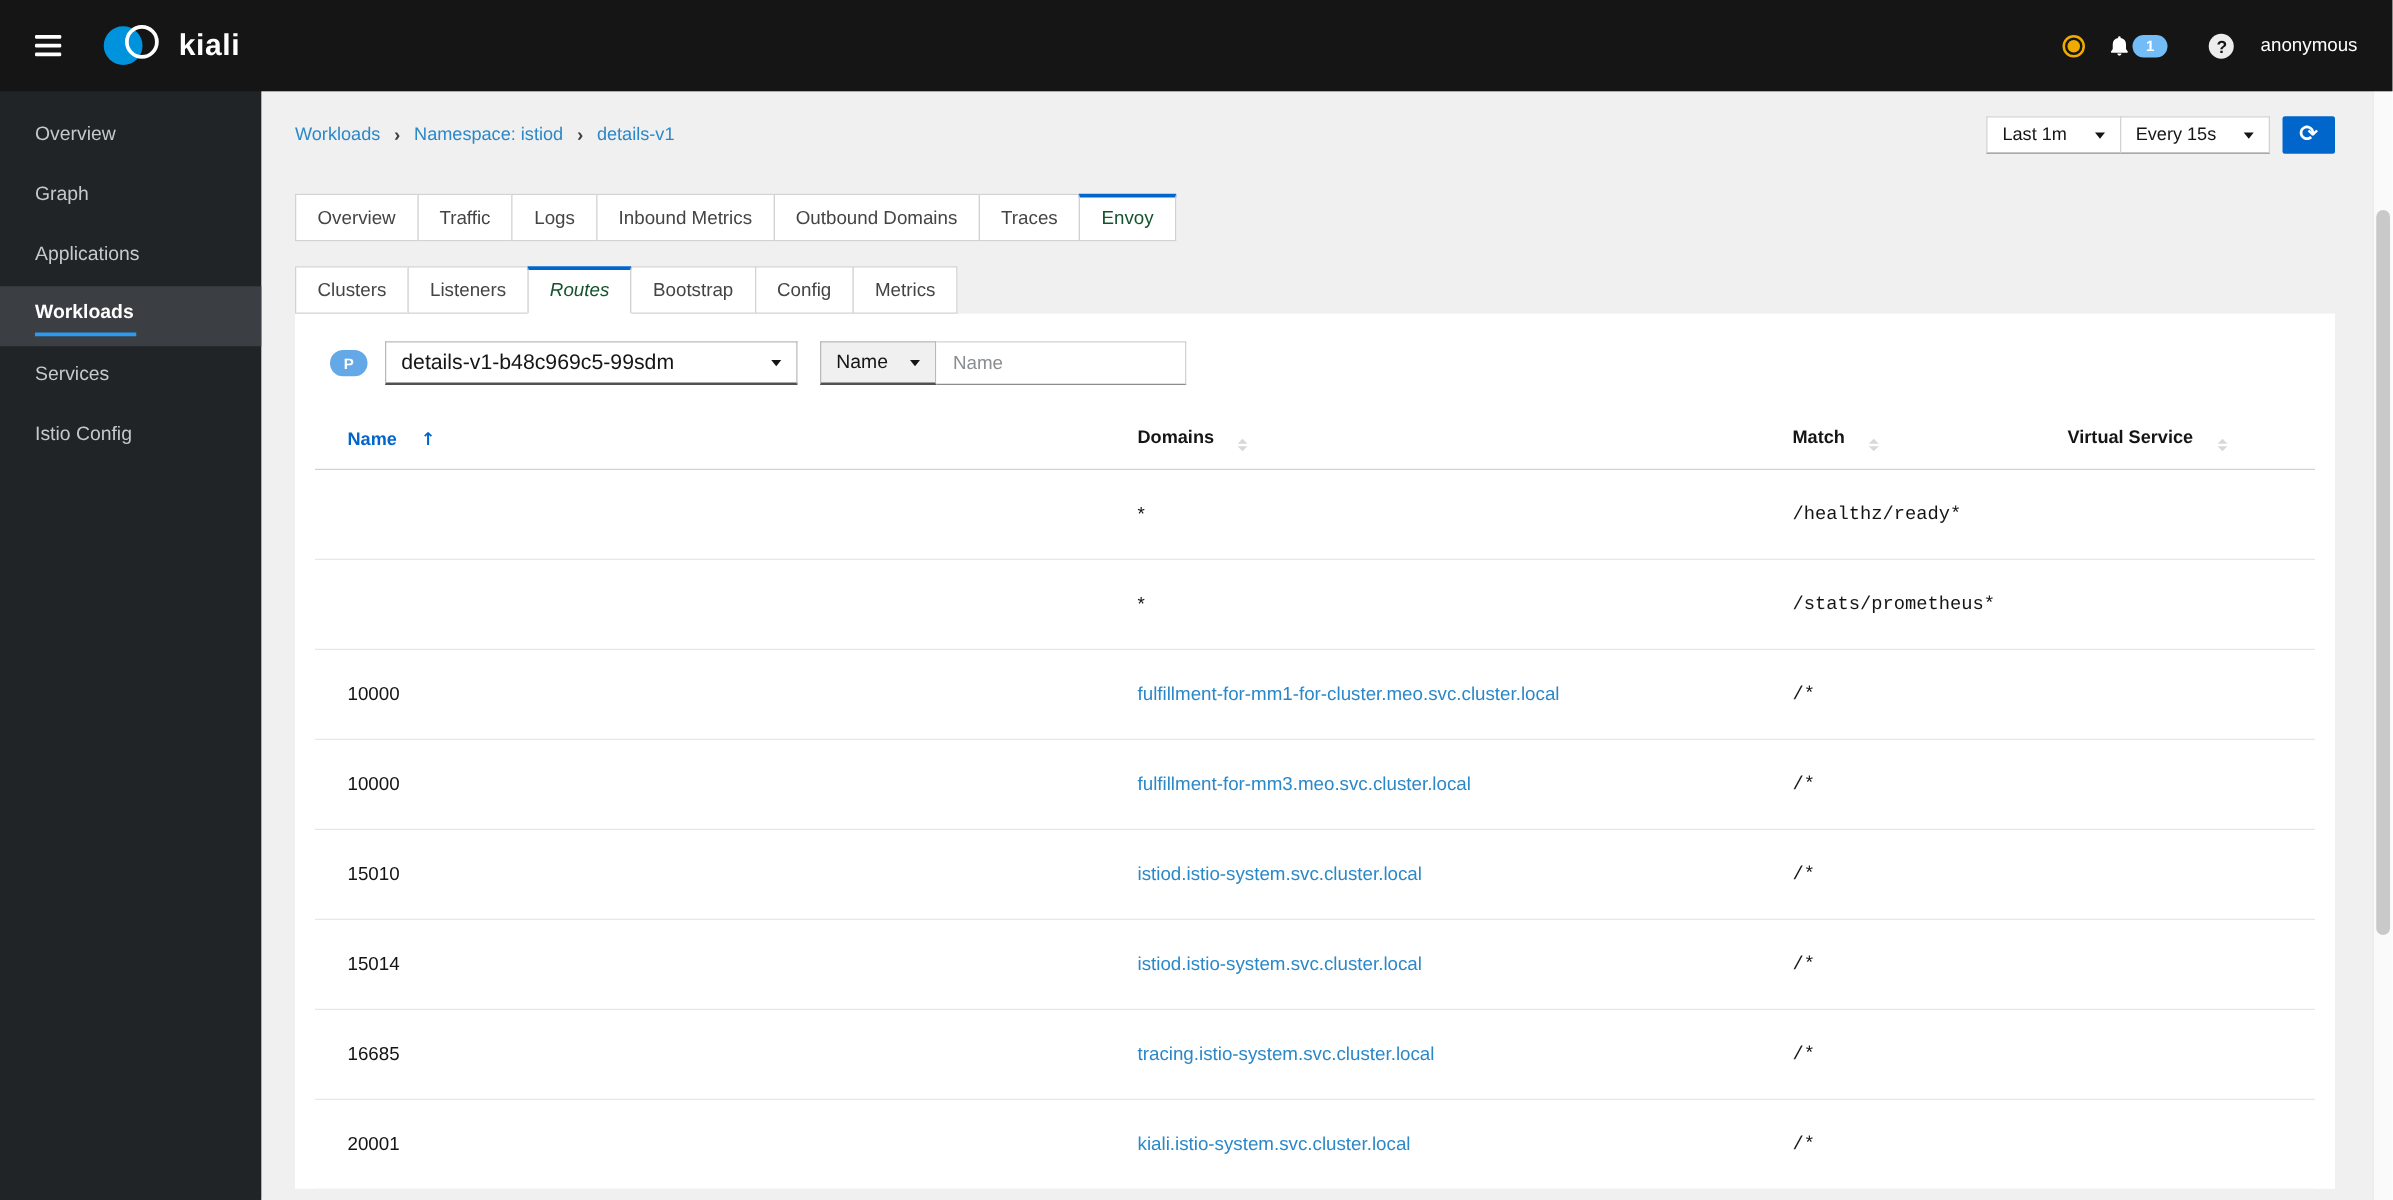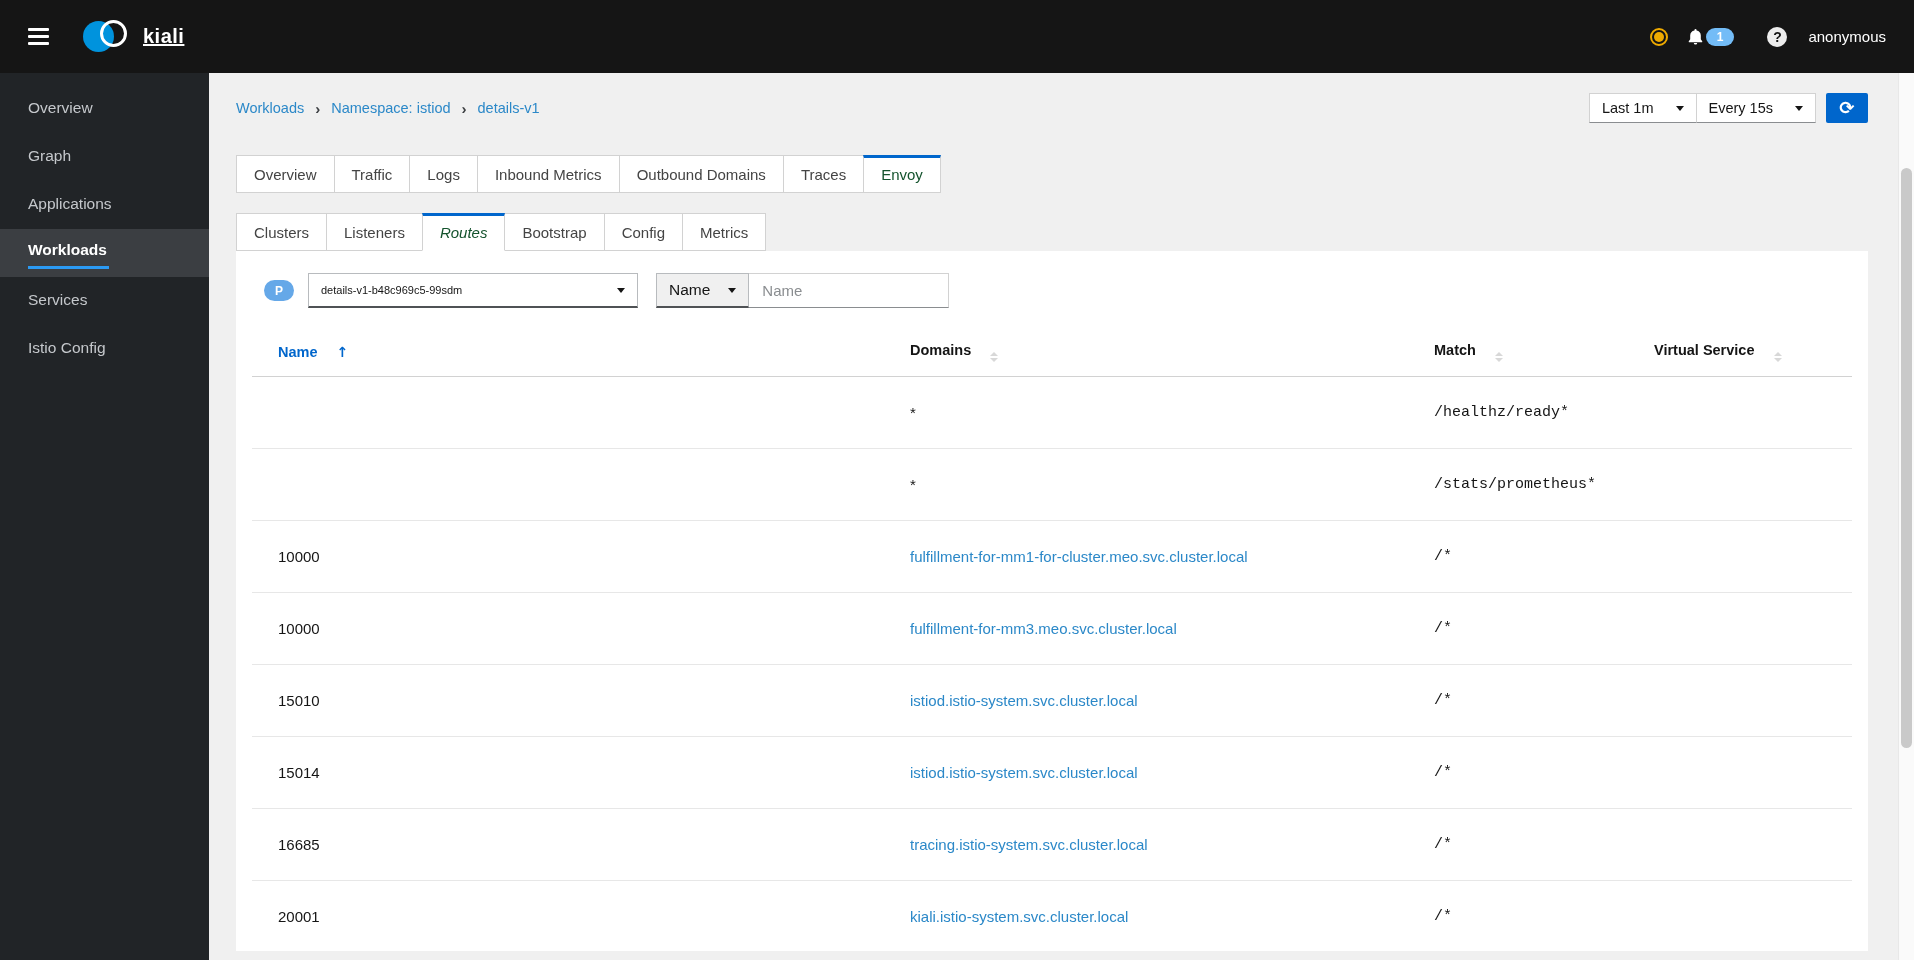--- a/index.html
+++ b/index.html
@@ -11,21 +11,21 @@
     background:#151515; display:flex; align-items:center; padding:0 28px 0 24px; z-index:20; }
   .hamburger { background:none; border:none; cursor:pointer; display:flex;
     flex-direction:column; gap:4px; padding:6px 4px; }
   .hamburger i { display:block; width:21px; height:3px; background:#fff; border-radius:1px; }
   .brand { display:flex; align-items:center; margin-left:30px; }
   .logo-circles { position:relative; width:52px; height:36px; display:inline-block; }
   .logo-circles .c1 { position:absolute; left:0; top:2px; width:31px; height:31px;
     border-radius:50%; background:#0093dd; }
   .logo-circles .c2 { position:absolute; left:17px; top:1px; width:27px; height:27px;
     border-radius:50%; border:3px solid #fff; }
-  .brand-text { color:#fff; font-size:20px; font-weight:bold; letter-spacing:.5px; margin-left:8px;text-decoration:underline; }
+  .brand-text { color:#fff; font-size:24px; font-weight:bold; letter-spacing:.5px; margin-left:8px; }
   .mast-right { margin-left:auto; display:flex; align-items:center; gap:19px; }
   .status-dot { width:18px; height:18px; border-radius:50%; border:2px solid #f0ab00;
     background:#f0ab00; background-clip:content-box; padding:2px; cursor:pointer; }
   .bell-wrap { display:flex; align-items:center; cursor:pointer; }
   .notif-badge { background:#73bcf7; color:#fff; font-size:12px; font-weight:bold;
     border-radius:10px; padding:2px 11px; margin-left:2px; }
   .help { width:20px; height:20px; border-radius:50%; background:#ededed; color:#151515;
     font-weight:bold; font-size:14px; display:flex; align-items:center; justify-content:center;
     cursor:pointer; margin-left:14px; }
   .user { color:#fff; font-size:15px; margin-left:2px; cursor:pointer; }
@@ -68,21 +68,21 @@
   .tab + .tab { margin-left:-1px; }
   .tab.active { color:#14532d; border-top:3px solid #0066cc; padding-top:8px; z-index:2; }
   .sub-tabs .tab.active { border-bottom-color:#fff;font-style:italic; }
 
   
   .card { background:#fff; height:700px; padding:22px 16px 0; overflow:hidden; }
   .filter-row { display:flex; align-items:center; margin-left:12px; }
   .pod-badge { min-width:30px; height:21px; border-radius:11px; background:#65a8e8; color:#fff;
     font-size:12px; font-weight:bold; display:flex; align-items:center; justify-content:center; }
   .pod-select { width:330px; height:35px; justify-content:space-between; margin-left:14px;
-    font-size:11px; border:1px solid #b8bbbe; border-bottom:2px solid #4f5255; }
+    font-size:17px; border:1px solid #b8bbbe; border-bottom:2px solid #4f5255; }
   .filter-group { display:flex; margin-left:18px; }
   .type-select { height:35px; background:#f0f0f0; border:1px solid #b8bbbe;
     border-bottom:2px solid #4f5255; gap:18px; font-size:15.5px; }
   .filter-input { height:35px; width:200px; border:1px solid #d2d2d2; border-left:none;
     border-bottom-color:#8a8d90; padding:0 13px; font-size:15px; color:#151515;
     font-family:"Liberation Sans","DejaVu Sans",sans-serif; outline:none; }
   .filter-input::placeholder { color:#8a8d90; }
 
   
   .routes-table { width:100%; border-collapse:collapse; margin-top:22px; table-layout:fixed; }

